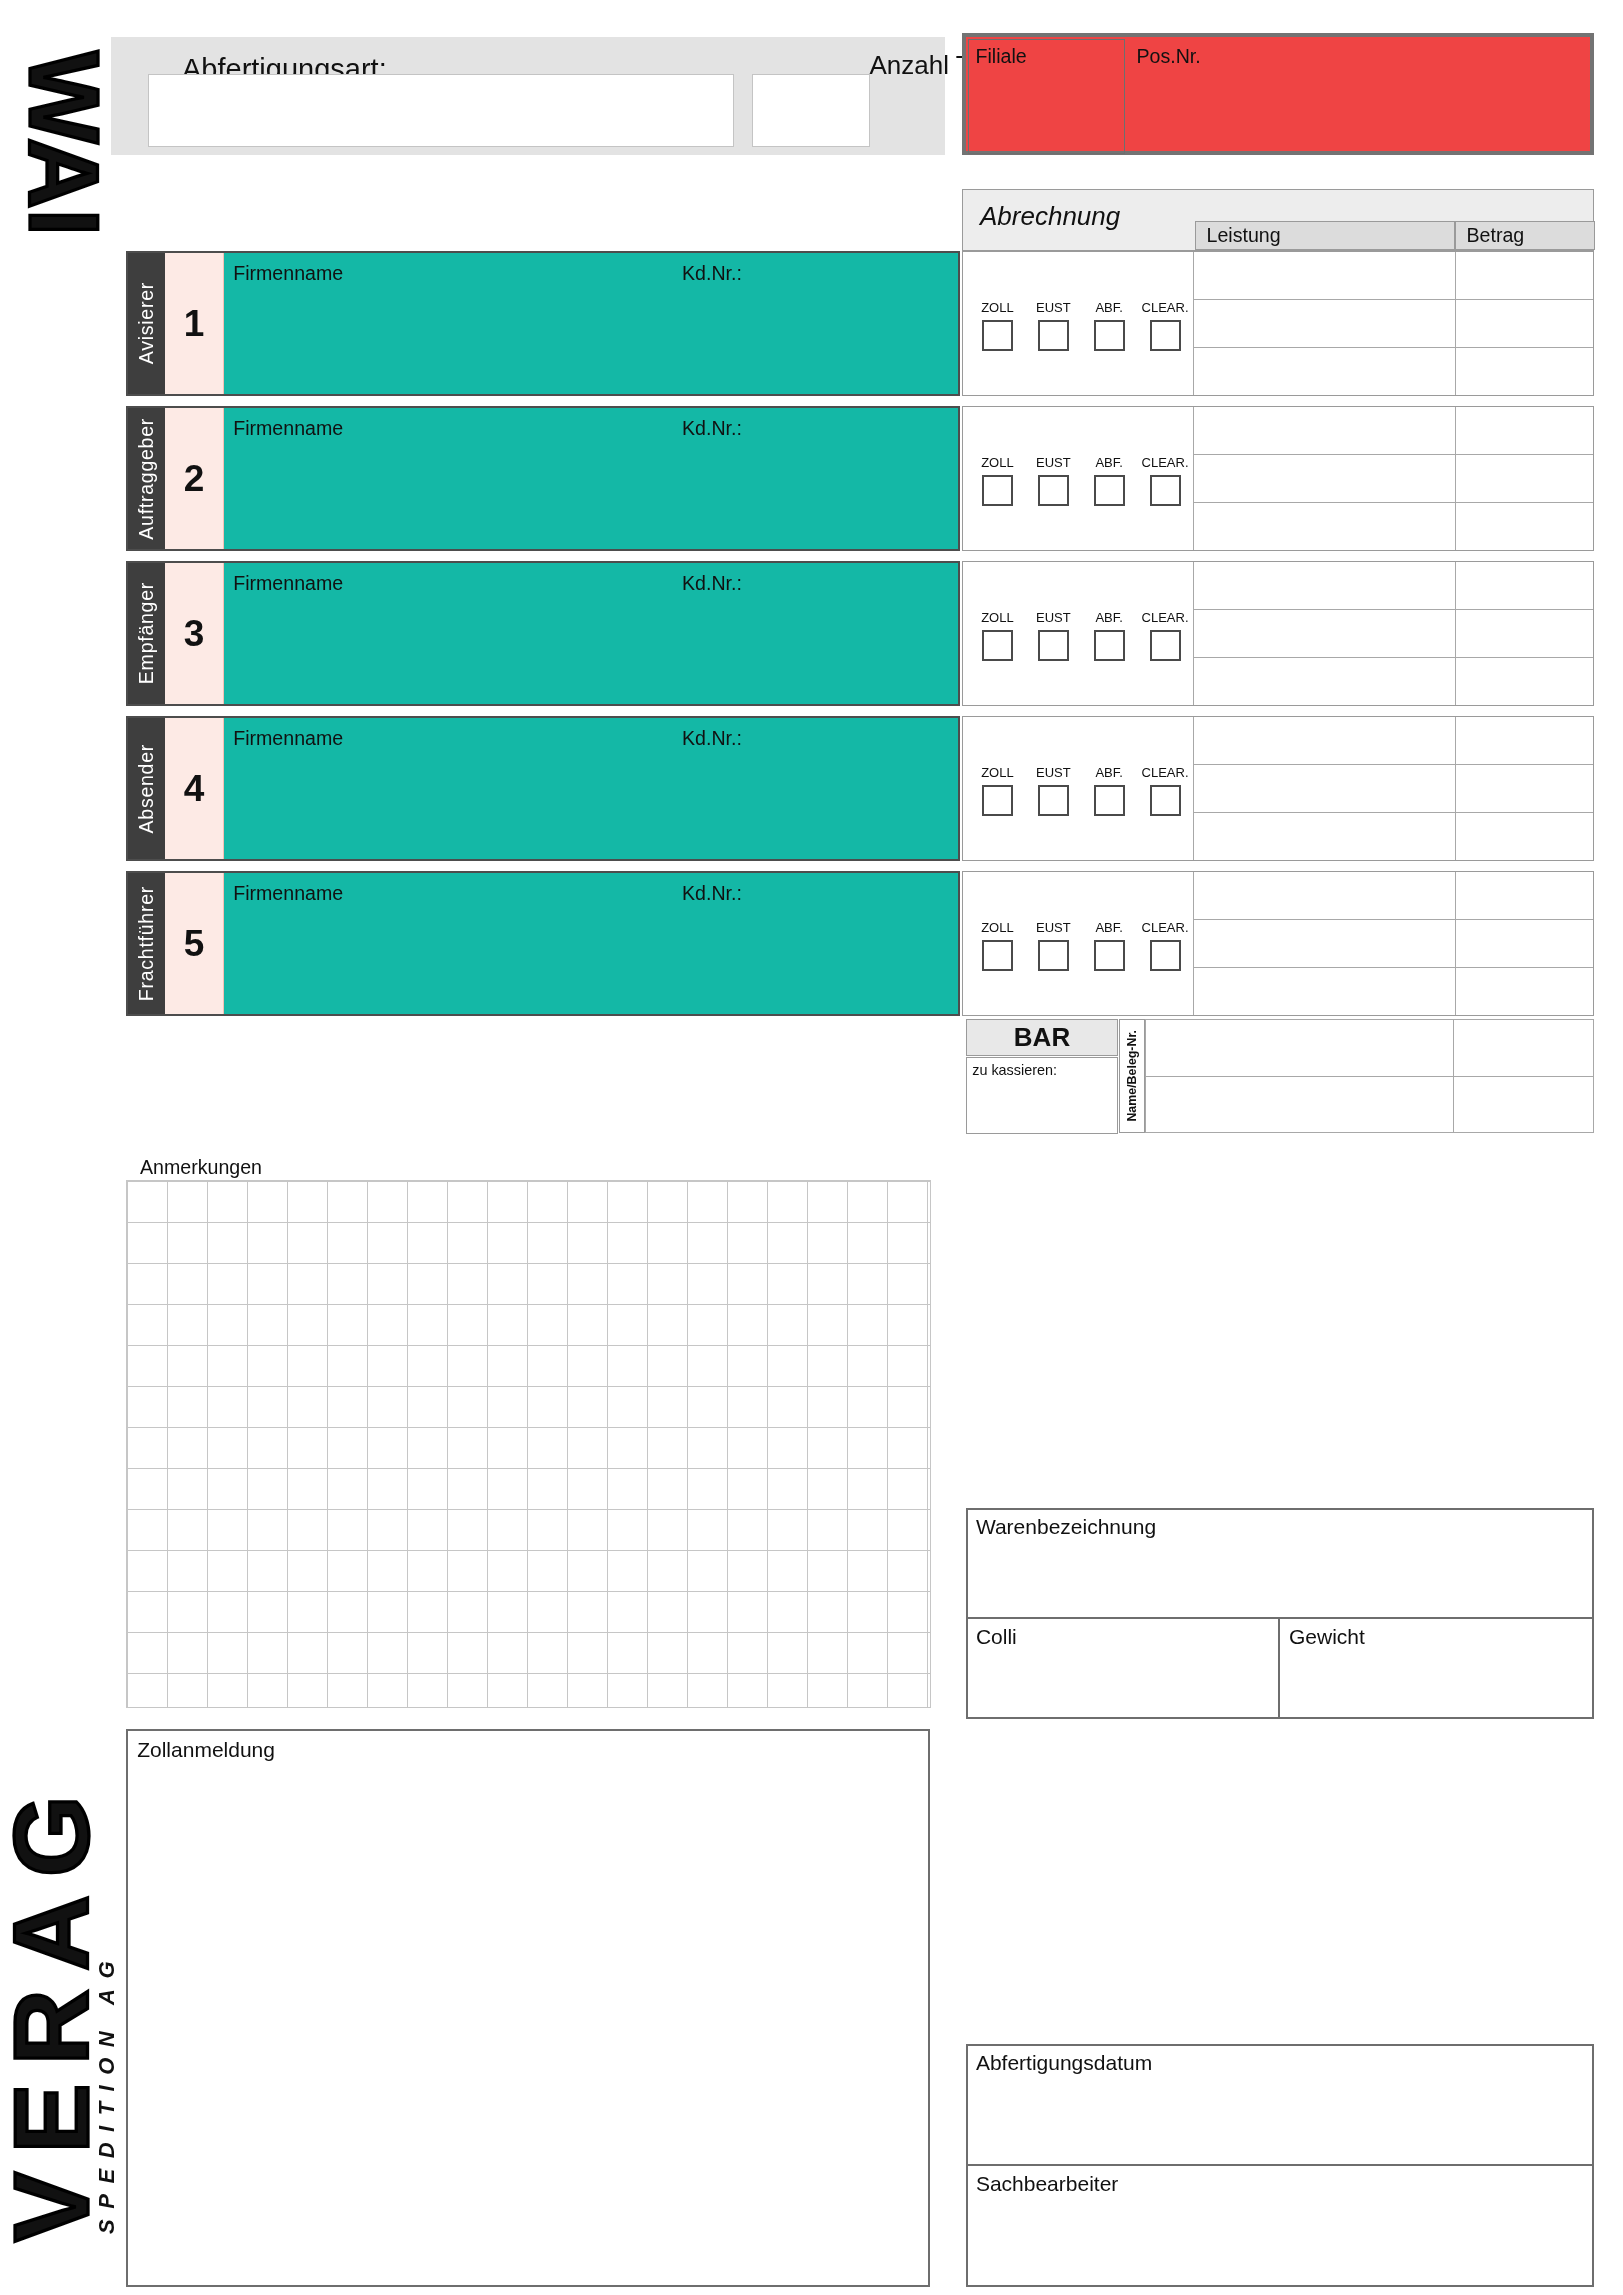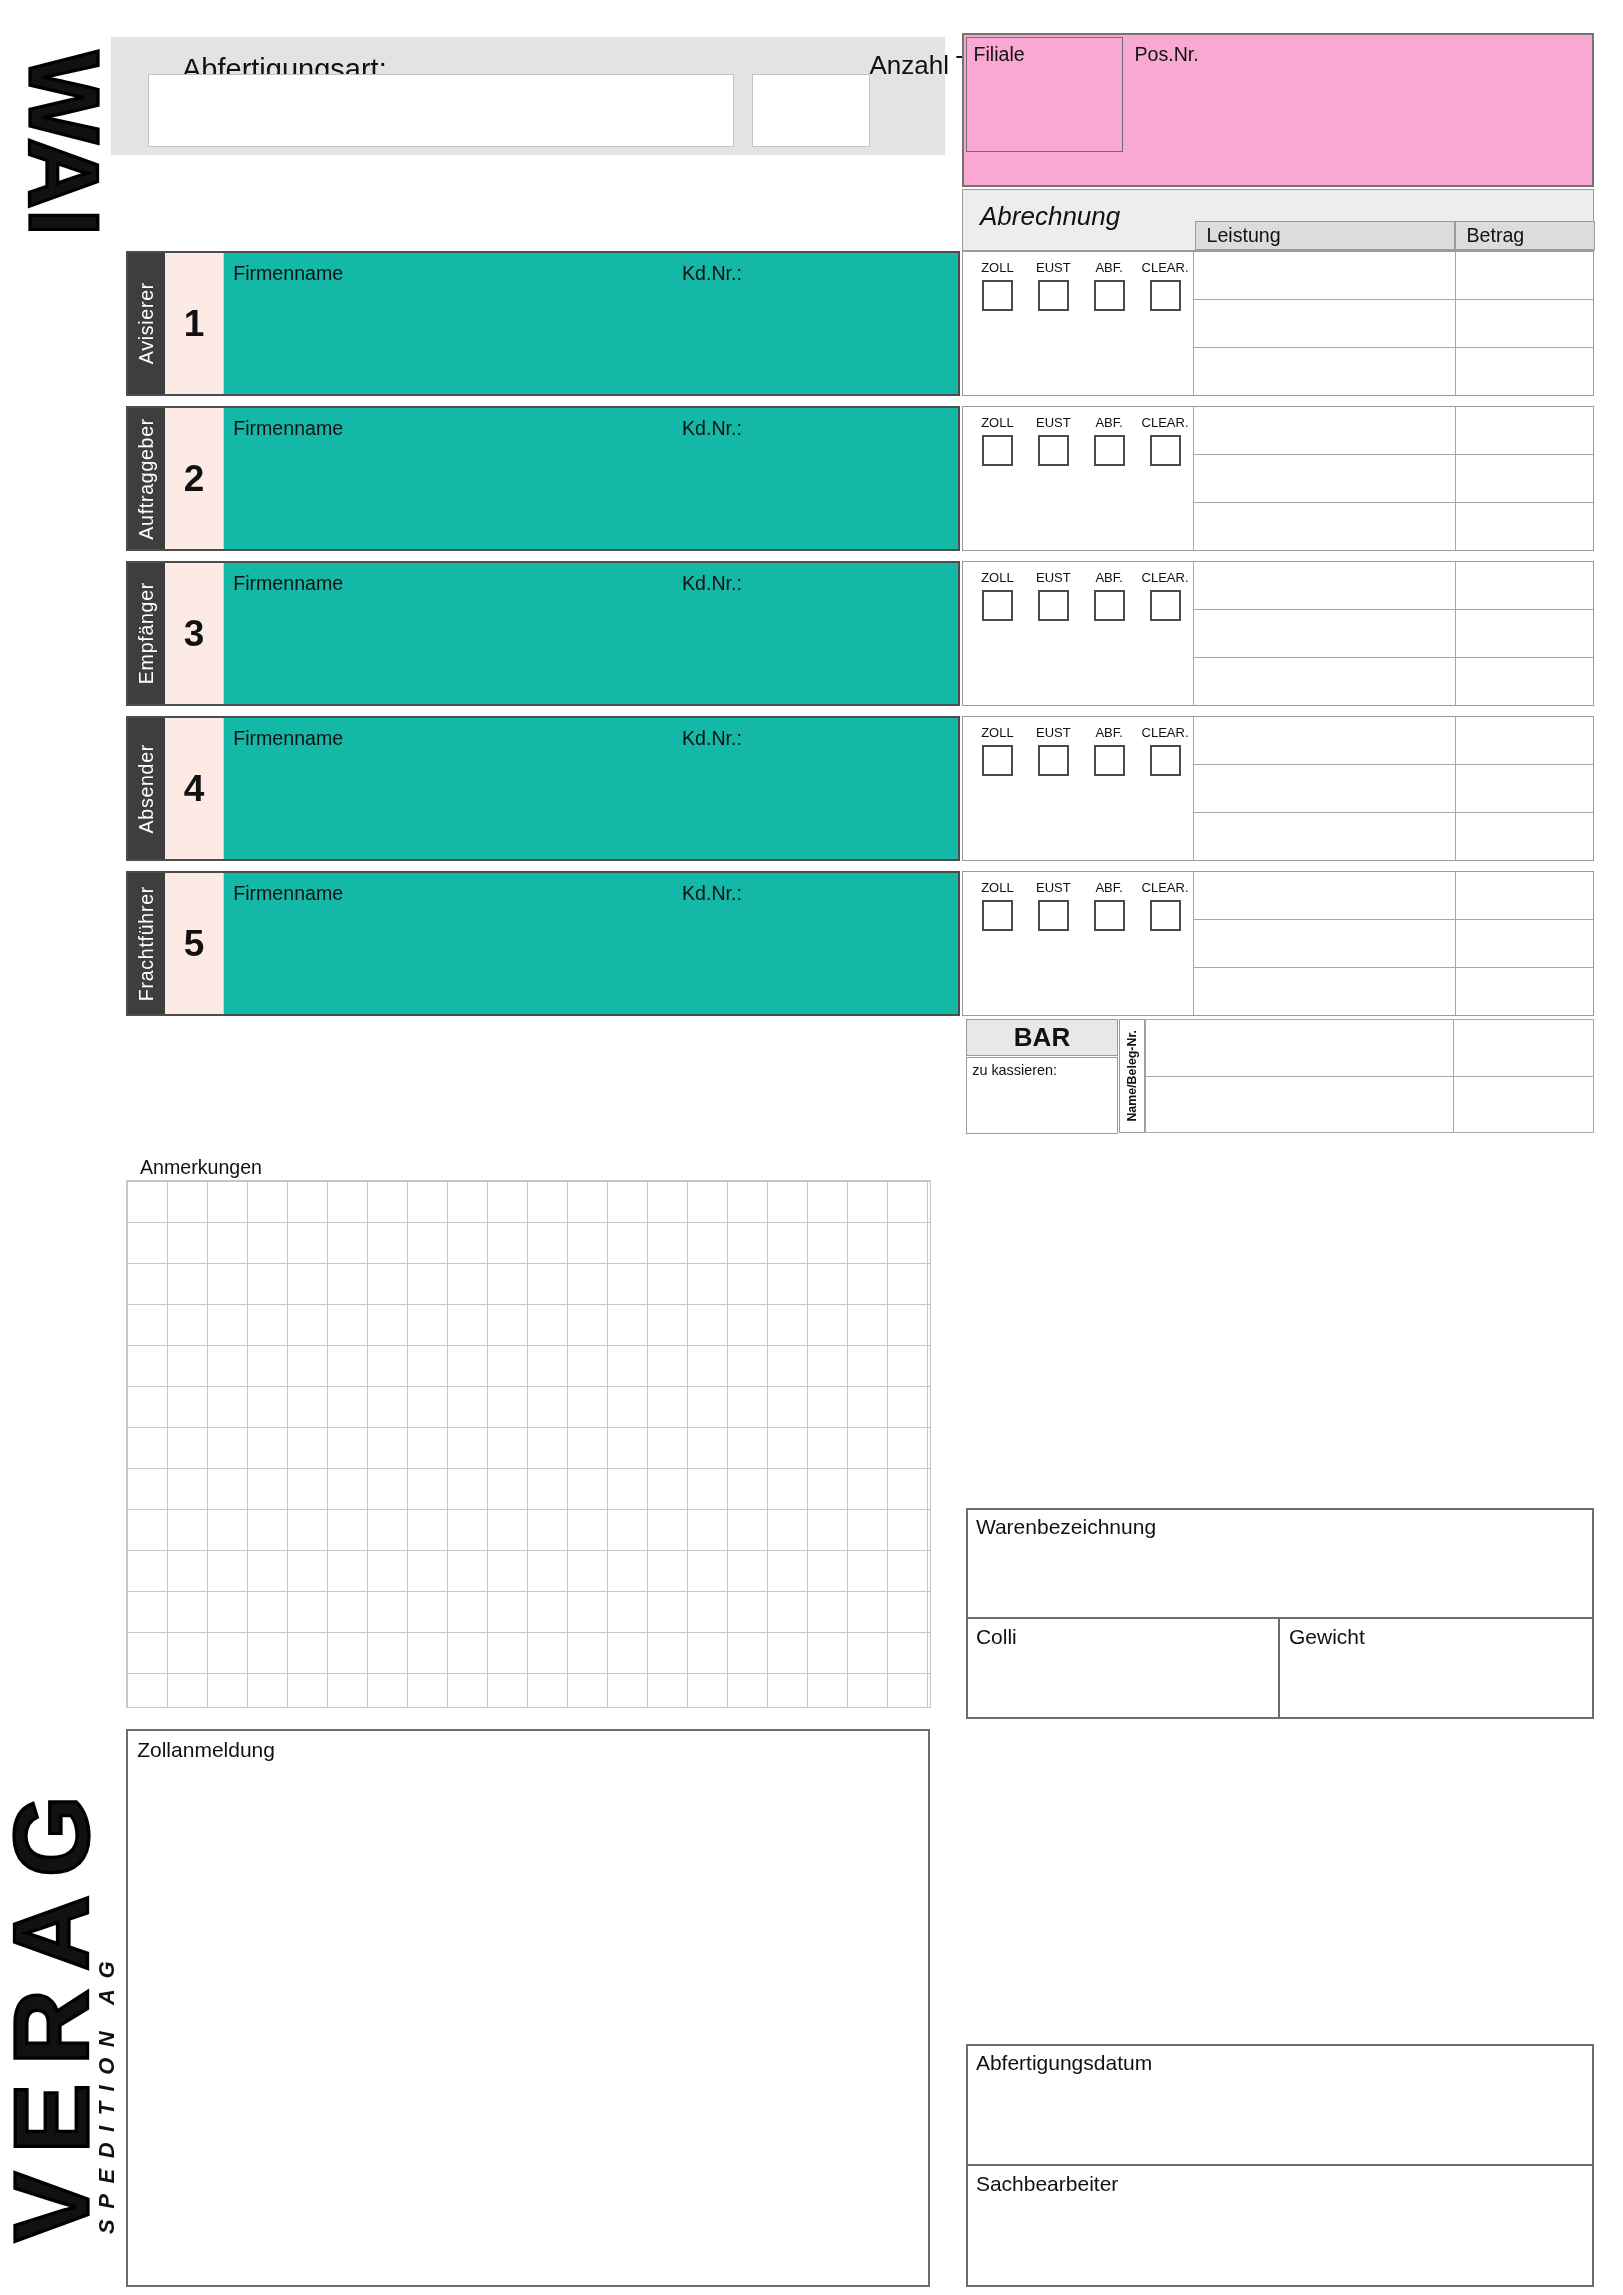--- a/index.html
+++ b/index.html
@@ -19,21 +19,21 @@
 
   
   .band { left: 111px; top: 37px; width: 834px; height: 118px; background: #e3e3e3; }
   .band-label { left: 71px; top: 7.9px; font-size: 29px; margin-top: 8px; }
   .band-label2 { left: 550px; top: 13px; width: 380px; font-size: 26px; text-align: right; }
   .input-box { background: #fff; border: 1.3px solid #c4c4c4; }
   .input1 { left: 37px; top: 37px; width: 586px; height: 73px; }
   .input2 { left: 641px; top: 37px; width: 118px; height: 73px; }
 
   
-  .filiale-outer { left: 962px; top: 33px; width: 632px; height: 154px; border: 2px solid #737373; background: #f9a8d4; }
+  .filiale-outer { left: 962px; top: 33px; width: 632px; height: 122px; border: 4px solid #737373; background: #ef4444; }
   .filiale-cell { left: 2px; top: 2px; width: 157px; height: 115px; border: 1.3px solid #6e6e6e; }
   .cell-label { font-size: 19.6px; padding: 5.2px 0 0 6.5px; display: block; }
 
   
   .abr-band { left: 962px; top: 189px; width: 632px; height: 62px; background: #ededed; border: 1.3px solid #9a9a9a; }
   .abr-title { left: 17px; top: 10.5px; font-size: 26px; font-style: italic; }
   .col-head { top: 31px; height: 29.4px; background: #dcdcdc; border: 1.3px solid #9a9a9a;
               font-size: 19.6px; display: flex; align-items: center; padding-left: 10.5px; }
   .col-head.leistung { left: 232px; width: 260px; }
   .col-head.betrag { left: 492px; width: 140px; }
@@ -49,21 +49,21 @@
                  display: flex; align-items: center; justify-content: center; }
   .row-number { font-size: 37px; font-weight: bold; }
   .row-main { flex: 1; position: relative; background: #14b8a6; }
   .flabel { position: absolute; top: 9.2px; font-size: 19.6px; }
 
   .row-right { position: absolute; left: 836px; top: 0; width: 632px; height: 145px;
                border: 1.3px solid #9a9a9a; background: #fff; }
   .cb-area { position: absolute; left: 0; top: 0; width: 230px; height: 100%;
              display: flex; padding: 7.9px 0 0 6.5px; }
   .cb-col { width: 58px; display: flex; flex-direction: column; align-items: center; }
-  .cb-label { font-size: 13px; }
+  .cb-label { font-size: 13px; margin-top: 40px; }
   .checkbox { width: 31px; height: 31px; border: 2px solid #4a4a4a; background: #fff; margin-top: 5.2px; }
   .lb-grid { position: absolute; left: 230px; top: 0; right: 0; height: 100%;
              display: flex; flex-direction: column; border-left: 1.3px solid #a8a8a8; }
   .lb-row { flex: 1; display: flex; border-bottom: 1.3px solid #a8a8a8; }
   .lb-row:last-child { border-bottom: none; }
   .l-cell { width: 262px; border-right: 1.3px solid #a8a8a8; }
   .b-cell { flex: 1; }
 
   
   .bar-box { left: 966px; top: 1019px; width: 152px; height: 37px; background: #e8e8e8;

